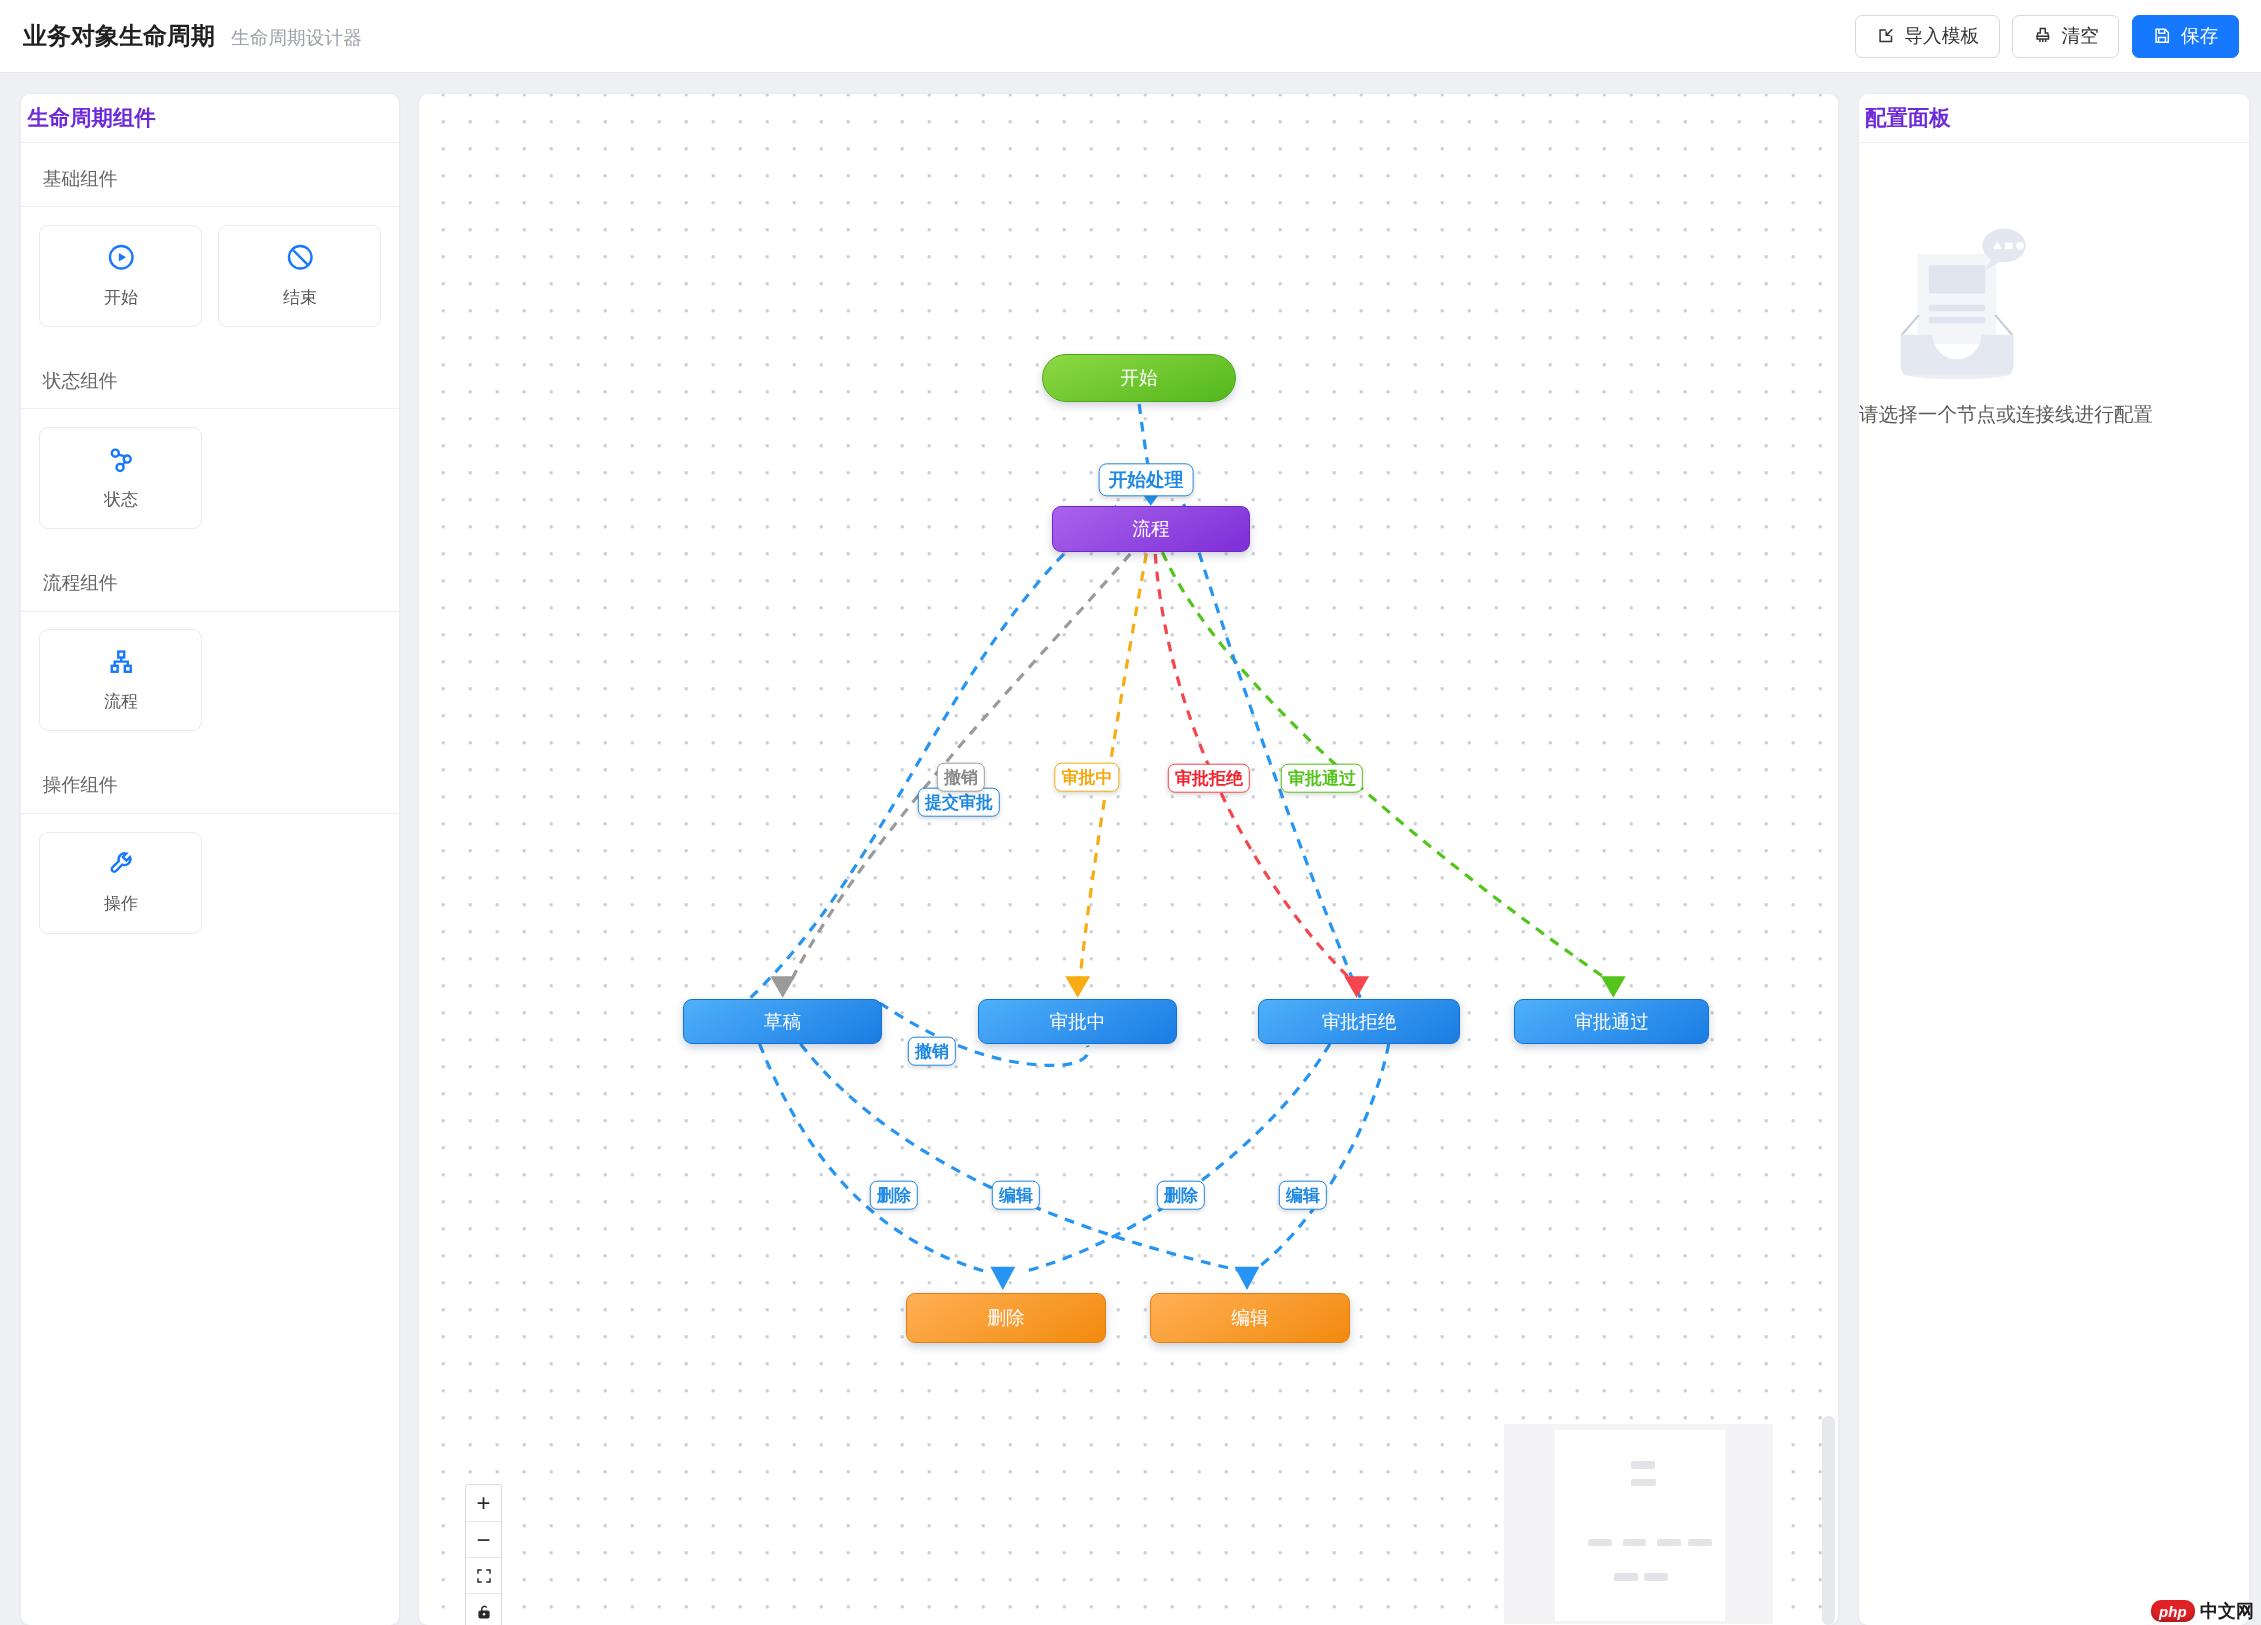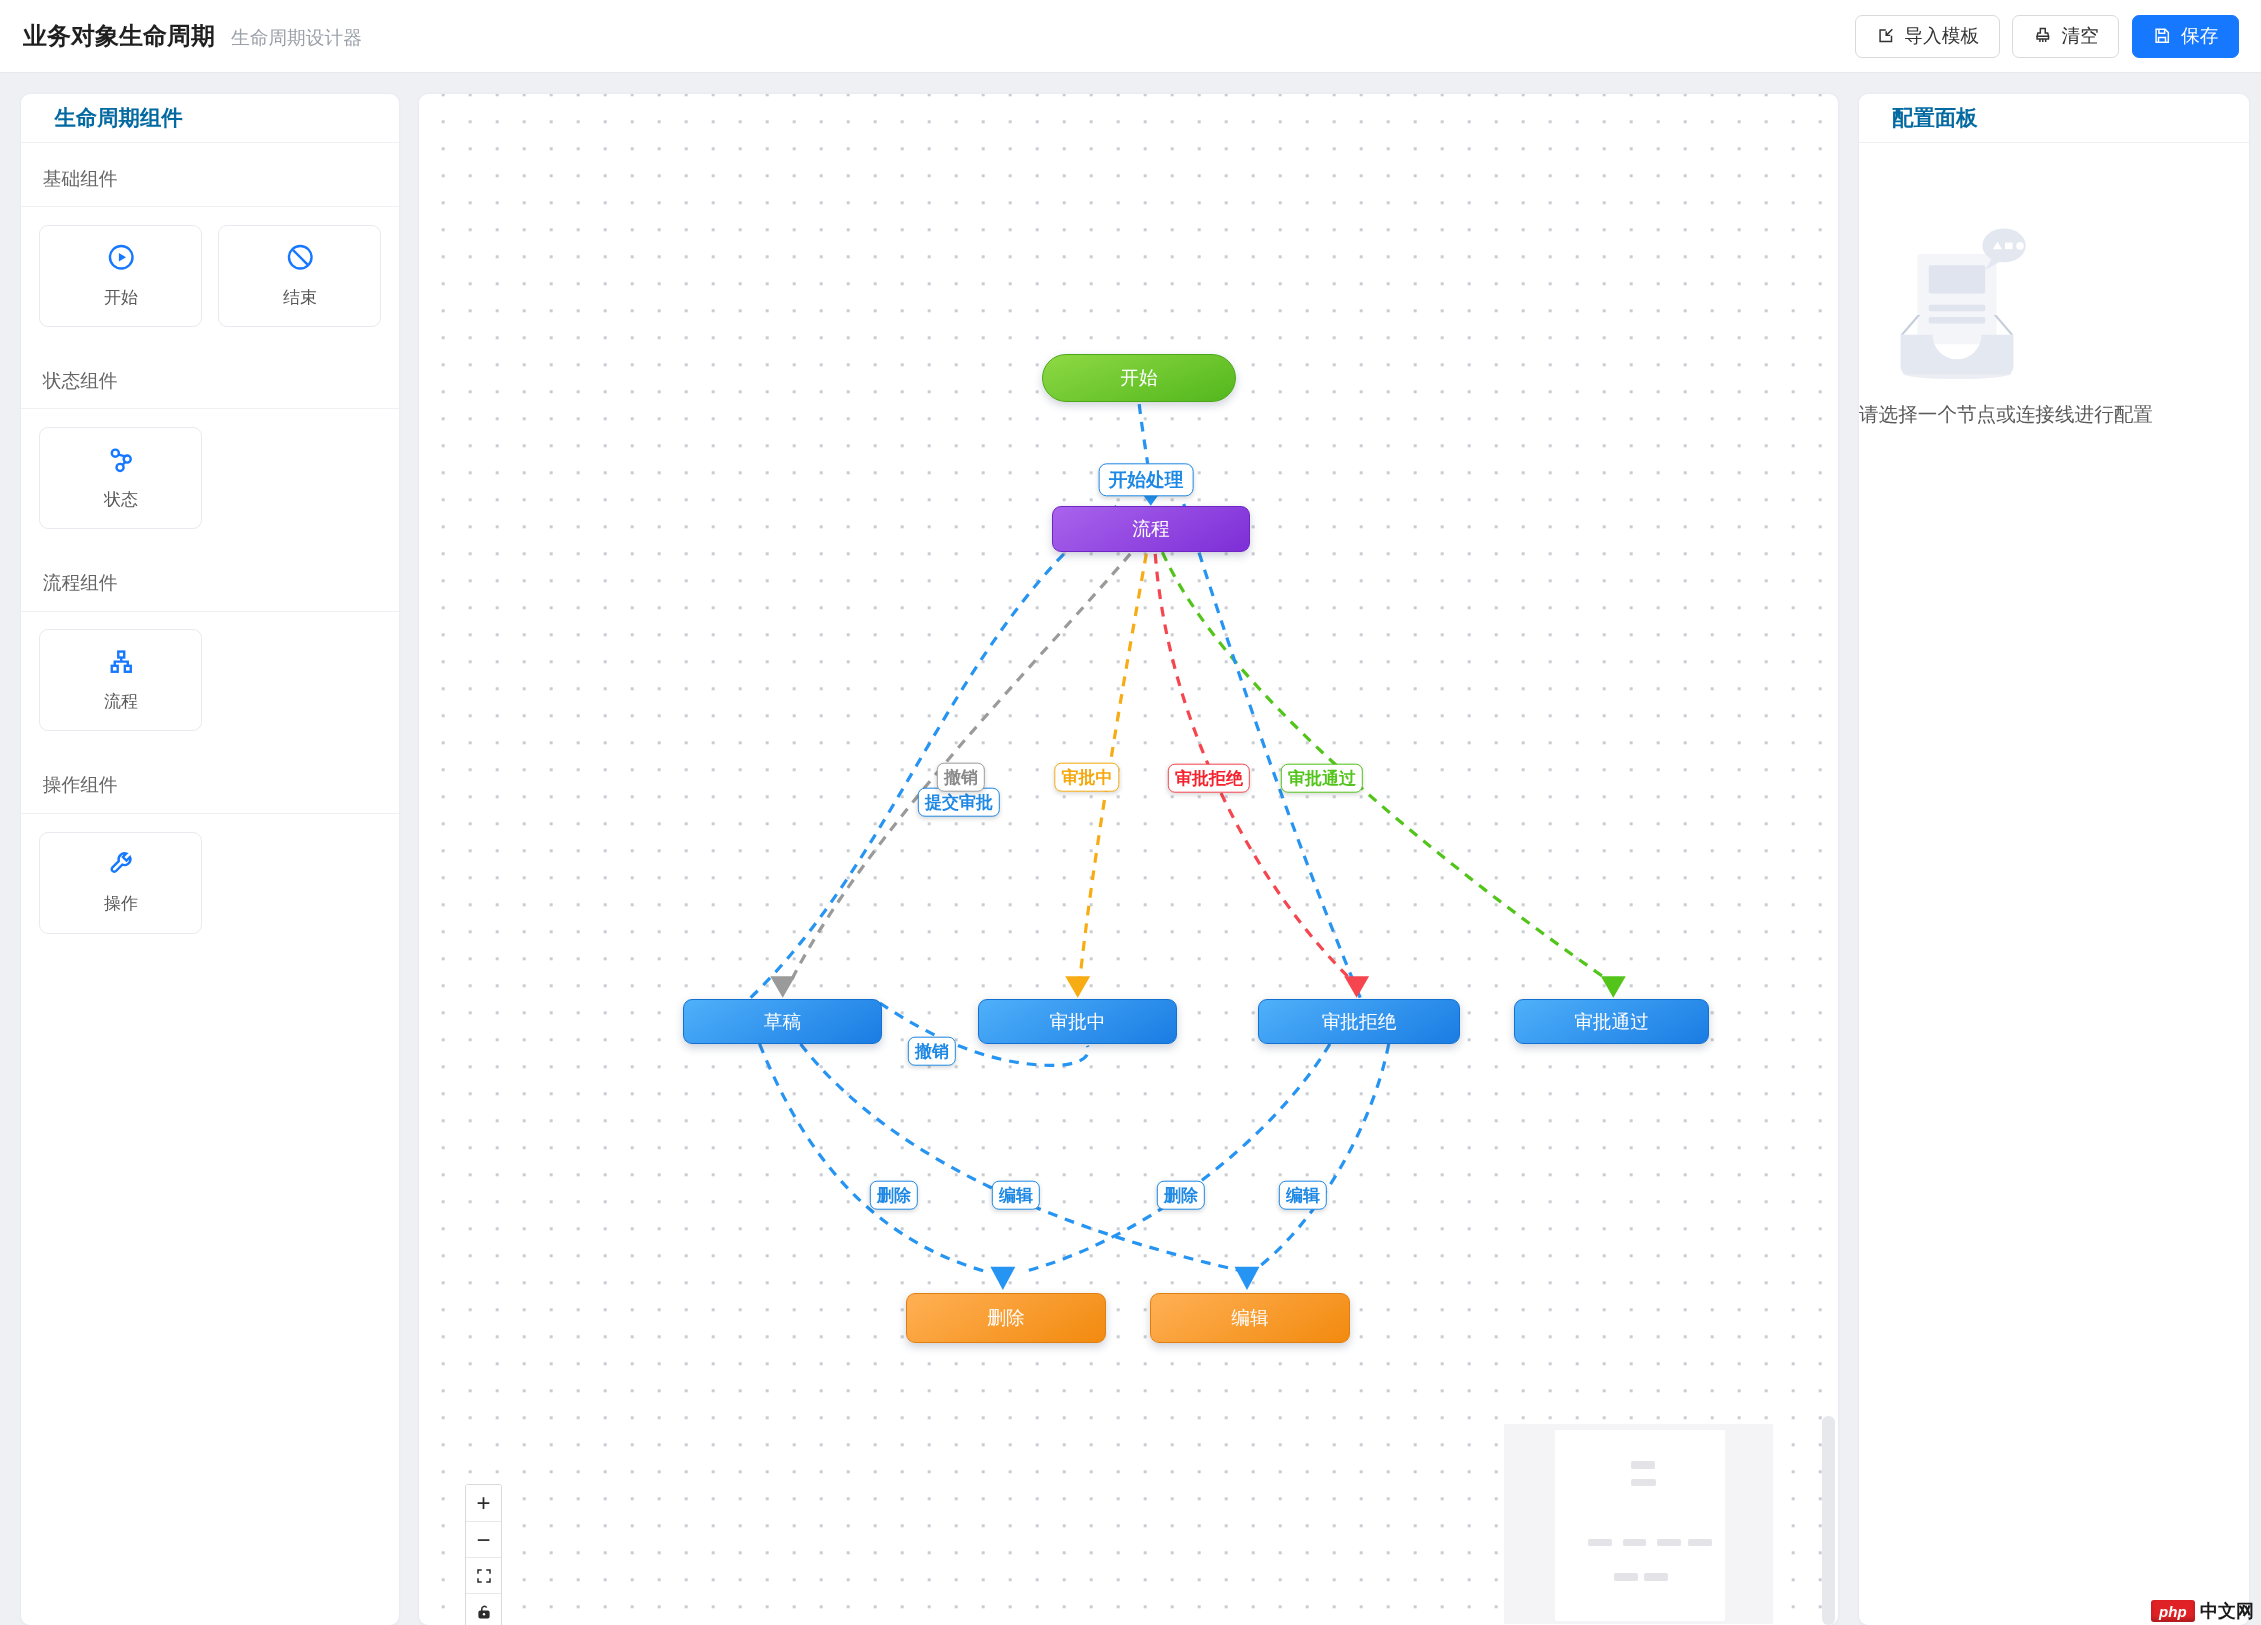--- a/index.html
+++ b/index.html
@@ -17,22 +17,22 @@
   .btn { display:flex; align-items:center; gap:9px; height:43px; padding:0 19.6px;
     border:0.9px solid #d9d9d9; border-radius:7.1px; background:#fff; font-size:18.7px;
     color:#333; cursor:pointer; font-family:Liberation Sans, sans-serif; }
   .btn svg { width:19.6px; height:19.6px; stroke:#333; fill:none; stroke-width:1.8; }
   .btn.primary { background:#1677ff; border-color:#1677ff; color:#fff; }
   .btn.primary svg { stroke:#fff; }
 
   
   .panel { position:absolute; top:94px; background:#fff; border-radius:9px;
     box-shadow:0 0.9px 3.6px rgba(20,30,60,.05); }
-  .panel-title { font-size:21.4px; font-weight:bold; color:#0369a1; line-height:48px;
-    padding:0 33px; }
+  .panel-title { font-size:21.4px; font-weight:bold; color:#6d28d9; line-height:48px;
+    padding:0 6px; }
   .panel-divider { height:0.9px; background:#f0f0f2; }
 
   
   #sidebar { left:21.4px; width:378px; height:1531px; overflow:hidden; }
   .side-label { font-size:18.7px; color:#666; padding:23px 21.4px 14.3px 21.4px; }
   .side-divider { height:0.9px; background:#f0f0f2; }
   .card-grid { display:grid; grid-template-columns:1fr 1fr; gap:16px; padding:18px; }
   .comp-card { height:102px; border:0.9px solid #e9eaef; border-radius:9px;
     display:flex; flex-direction:column; align-items:center; justify-content:center;
     gap:10.7px; cursor:grab; background:#fff; }
@@ -93,21 +93,21 @@
   
   #config-panel { left:1859px; width:390px; height:1531px; }
   .empty-state { display:flex; flex-direction:column; align-items:flex-start;
     margin-top:77px; }
   .empty-text { font-size:19.6px; color:#595959; margin-top:21.4px; }
 
   
   .watermark { position:absolute; right:7.1px; bottom:1.8px; display:flex;
     align-items:center; gap:5.3px; }
   .php-badge { background:#e02226; color:#fff; font-weight:bold; font-style:italic;
-    font-size:15px; padding:2.7px 8px; border-radius:3px;
+    font-size:15px; padding:2.7px 8px; border-radius:10px;
     box-shadow:inset 0 -2.7px 4.5px rgba(0,0,0,.25); }
   .wm-text { font-size:18px; font-weight:bold; color:#1a1a1a; }
 </style>
 </head>
 <body>
 
 <header class="app-header">
   <div class="title-wrap">
     <span class="app-title">业务对象生命周期</span>
     <span class="app-subtitle">生命周期设计器</span>

